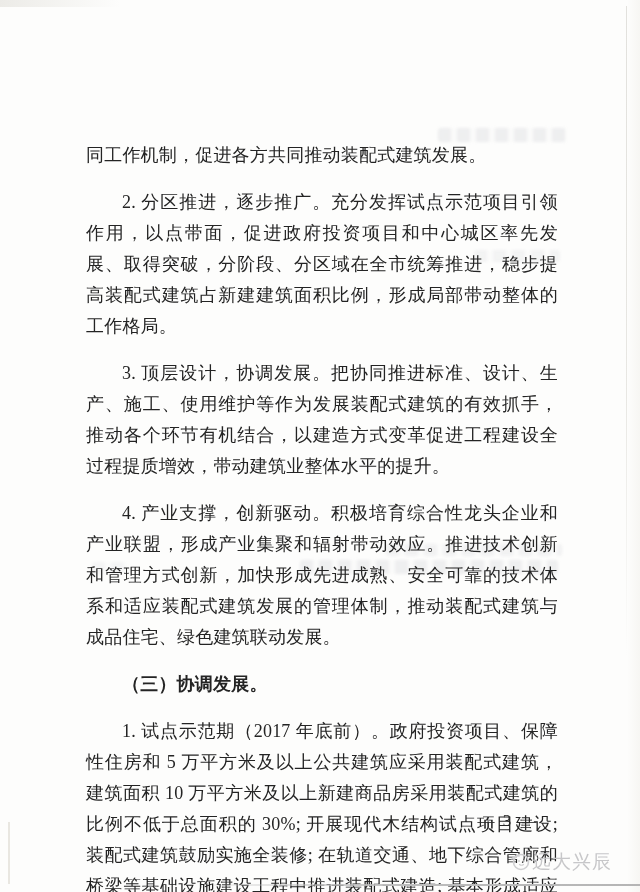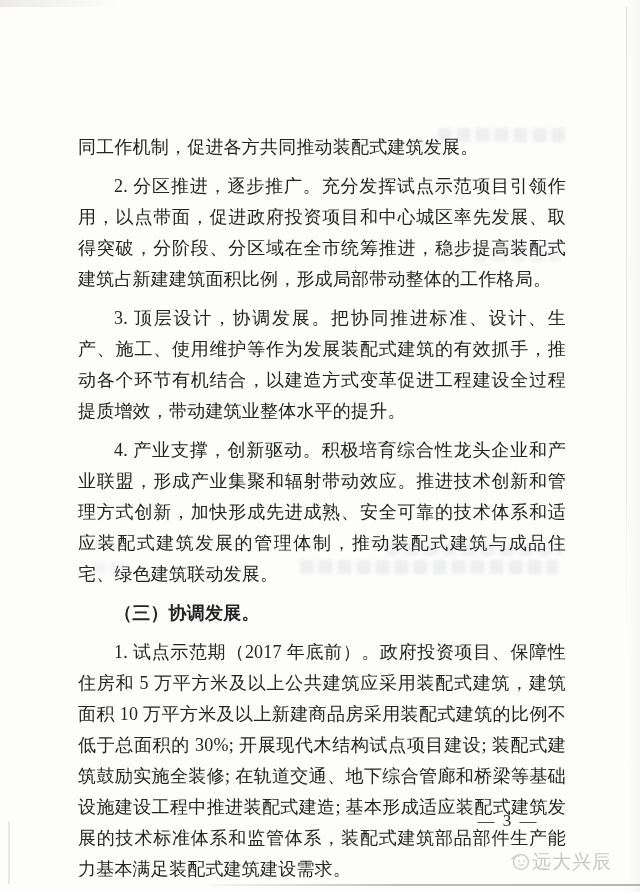--- a/index.html
+++ b/index.html
@@ -46,21 +46,21 @@
   .doc-body {
     position: absolute;
     left: 70px; top: 124px;
     width: 504px;
     color: #242424;
     font-size: 18px;
     line-height: 31px;
     text-align: justify;
     letter-spacing: 0.2px;
   }
-  .para { margin: 8px; }
+  .para { margin: 16px; }
   .para.indent { text-indent: 2em; }
   .para.bold { font-weight: bold; }
   
   .smudge {
     position: absolute;
     border-radius: 3px;
     background: repeating-linear-gradient(90deg,
       rgba(130,135,150,0.12) 0 13px,
       rgba(130,135,150,0.02) 13px 19px);
     filter: blur(1.6px);

